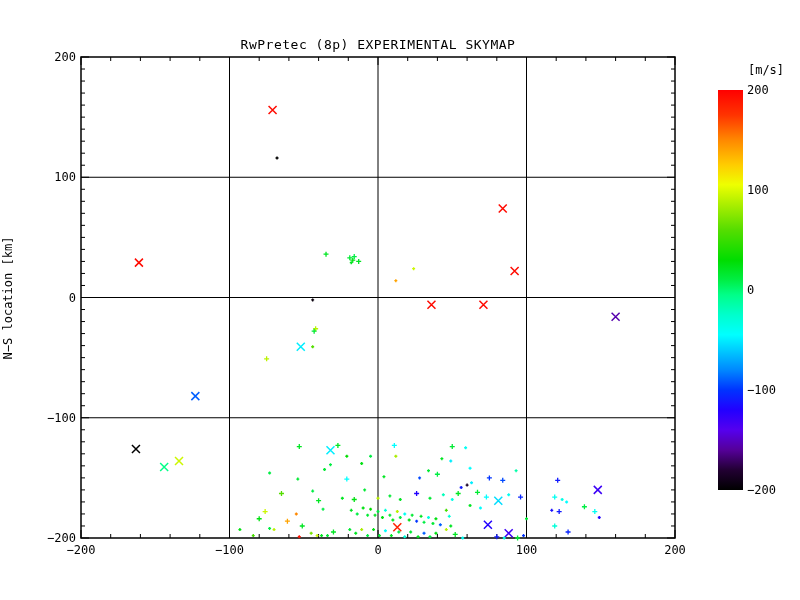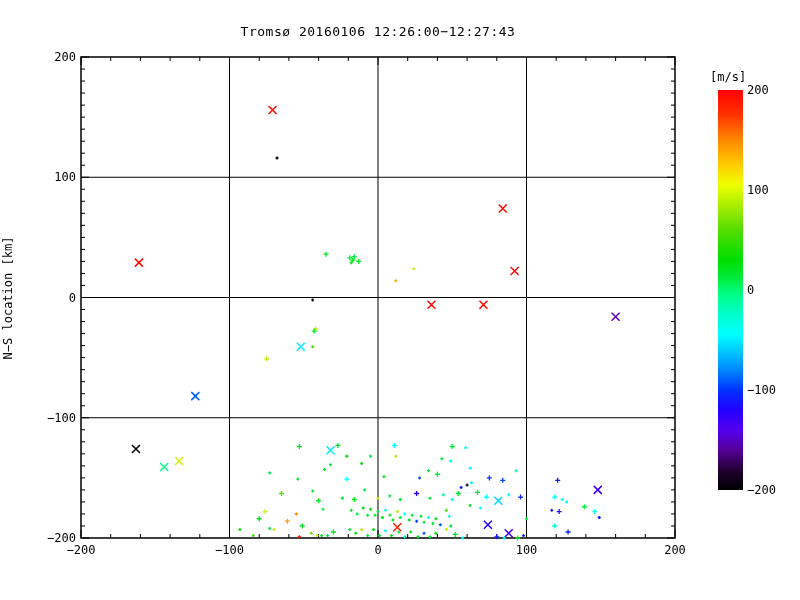--- a/index.html
+++ b/index.html
@@ -8,28 +8,28 @@
   .title-line{position:absolute;left:81px;width:594px;text-align:center;font-size:13px;
               letter-spacing:0.5px;white-space:pre;}
   #title1{top:24px;}
   #title2{top:37px;}
   #plot-svg{position:absolute;left:0;top:0;}
   .axis-label-x{position:absolute;left:81px;width:594px;top:557px;text-align:center;font-size:12px;}
   .axis-label-y{position:absolute;left:-107px;top:291px;width:230px;text-align:center;font-size:12px;
                 transform:rotate(-90deg);transform-origin:center center;}
   #colorbar-wrap{position:absolute;left:718px;top:90px;width:70px;height:400px;}
   #colorbar-grad{position:absolute;left:0;top:0;width:25px;height:400px;}
-  #colorbar-label{position:absolute;left:710px;top:63px;width:60px;text-align:left;font-size:12px;margin-top:7px;}
+  #colorbar-label{position:absolute;left:736px;top:63px;width:60px;text-align:center;font-size:12px;}
   .cb-tick{position:absolute;left:29px;width:44px;font-size:12px;text-align:left;}
 </style>
 </head>
 <body>
 
 <div id="stage">
-  <div class="title-line" id="title1">Tromsø 20160106 12:26:00−12:27:43</div>
+  <div class="title-line" id="title2">RwPretec (8p) EXPERIMENTAL SKYMAP</div>
 
   <svg id="plot-svg" width="800" height="600" viewBox="0 0 800 600">
       <line x1="229.5" y1="57" x2="229.5" y2="538" stroke="#000" stroke-width="1"></line>
       <line x1="378" y1="57" x2="378" y2="538" stroke="#000" stroke-width="1"></line>
       <line x1="526.5" y1="57" x2="526.5" y2="538" stroke="#000" stroke-width="1"></line>
       <line x1="81" y1="417.75" x2="675" y2="417.75" stroke="#000" stroke-width="1"></line>
       <line x1="81" y1="297.5" x2="675" y2="297.5" stroke="#000" stroke-width="1"></line>
       <line x1="81" y1="177.25" x2="675" y2="177.25" stroke="#000" stroke-width="1"></line>
       <rect x="81" y="57" width="594" height="481" fill="none" stroke="#000" stroke-width="1.5"></rect>
       <line x1="81" y1="538" x2="81" y2="530" stroke="#000" stroke-width="1"></line>

